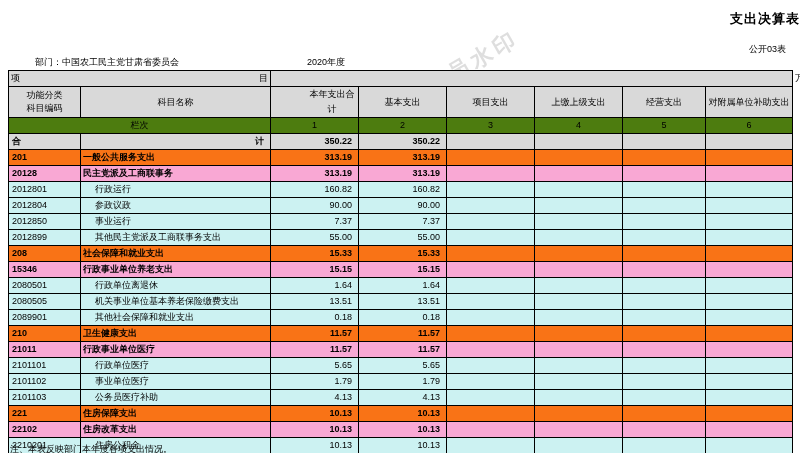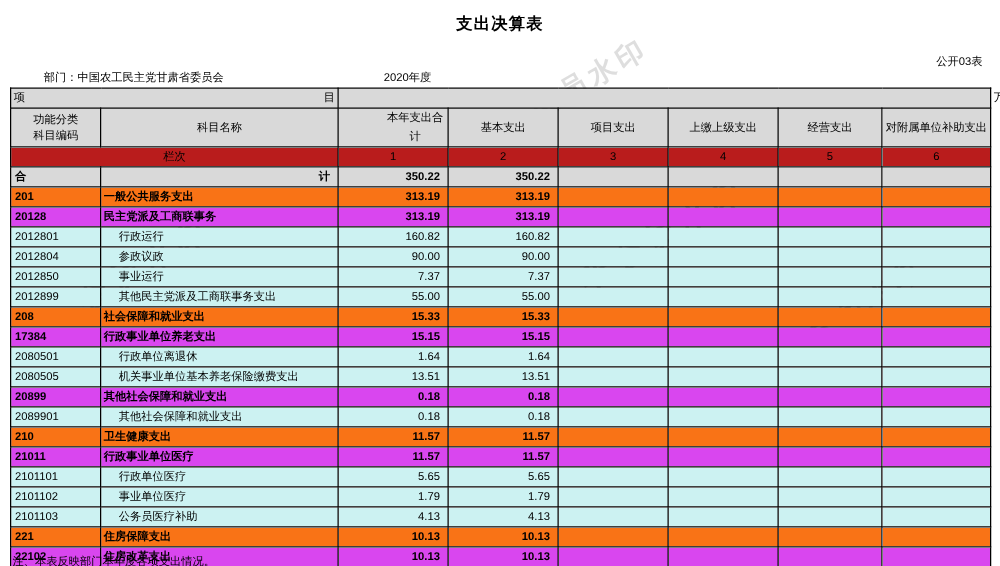--- a/index.html
+++ b/index.html
@@ -6,21 +6,21 @@
   body{
     width:800px;height:453px;
     background:#ffffff;
     font-family:"Liberation Sans","DejaVu Sans",sans-serif;
     color:#000;
     position:relative;
     overflow:hidden;
   }
   .page{position:relative;width:800px;height:453px;}
   .title{
-    text-align:center;
+    text-align:right;
     font-size:13px;
     font-weight:bold;
     letter-spacing:1px;
     margin-top:10px;
   }
   .topright{
     position:absolute;
     right:14px;top:33px;
     font-size:9px;
   }
@@ -48,27 +48,27 @@
     padding:0 2px;
     height:16px;
     line-height:15px;
     font-weight:normal;
     box-sizing:border-box;
     overflow:hidden;
     white-space:nowrap;
   }
   .hdr{background:#d9d9d9;text-align:center;}
   .hdr2{background:#d9d9d9;text-align:center;height:30px;}
-  .numhdr{background:#b91c1c;text-align:center;height:14px;}
+  .numhdr{background:#4d7c0f;text-align:center;height:14px;}
   .code{text-align:left;padding-left:3px;}
   .name{text-align:left;}
   .num{text-align:right;padding-right:6px;}
   .lvl-total{background:#d9d9d9;font-weight:bold;}
   .lvl-1{background:#f97316;font-weight:bold;}
-  .lvl-2{background:#d946ef;font-weight:bold;}
+  .lvl-2{background:#f9a8d4;font-weight:bold;}
   .lvl-3{background:#ccf2f2;}
   .indent1{padding-left:14px;}
   .note{
     position:absolute;
     left:10px;top:433px;
     font-size:9px;
   }
   
   .wm{
     position:absolute;
@@ -217,21 +217,21 @@
           <td class="code lvl-1">208</td>
           <td class="name lvl-1">社会保障和就业支出</td>
           <td class="num lvl-1">15.33</td>
           <td class="num lvl-1">15.33</td>
           <td class="num lvl-1"></td>
           <td class="num lvl-1"></td>
           <td class="num lvl-1"></td>
           <td class="num lvl-1"></td>
         </tr>
         <tr>
-          <td class="code lvl-2">17384</td>
+          <td class="code lvl-2">15346</td>
           <td class="name lvl-2">行政事业单位养老支出</td>
           <td class="num lvl-2">15.15</td>
           <td class="num lvl-2">15.15</td>
           <td class="num lvl-2"></td>
           <td class="num lvl-2"></td>
           <td class="num lvl-2"></td>
           <td class="num lvl-2"></td>
         </tr>
         <tr>
           <td class="code lvl-3">2080501</td>
@@ -247,30 +247,20 @@
           <td class="code lvl-3">2080505</td>
           <td class="name lvl-3 indent1">机关事业单位基本养老保险缴费支出</td>
           <td class="num lvl-3">13.51</td>
           <td class="num lvl-3">13.51</td>
           <td class="num lvl-3"></td>
           <td class="num lvl-3"></td>
           <td class="num lvl-3"></td>
           <td class="num lvl-3"></td>
         </tr>
         <tr>
-          <td class="code lvl-2">20899</td>
-          <td class="name lvl-2">其他社会保障和就业支出</td>
-          <td class="num lvl-2">0.18</td>
-          <td class="num lvl-2">0.18</td>
-          <td class="num lvl-2"></td>
-          <td class="num lvl-2"></td>
-          <td class="num lvl-2"></td>
-          <td class="num lvl-2"></td>
-        </tr>
-        <tr>
           <td class="code lvl-3">2089901</td>
           <td class="name lvl-3 indent1">其他社会保障和就业支出</td>
           <td class="num lvl-3">0.18</td>
           <td class="num lvl-3">0.18</td>
           <td class="num lvl-3"></td>
           <td class="num lvl-3"></td>
           <td class="num lvl-3"></td>
           <td class="num lvl-3"></td>
         </tr>
         <tr>

